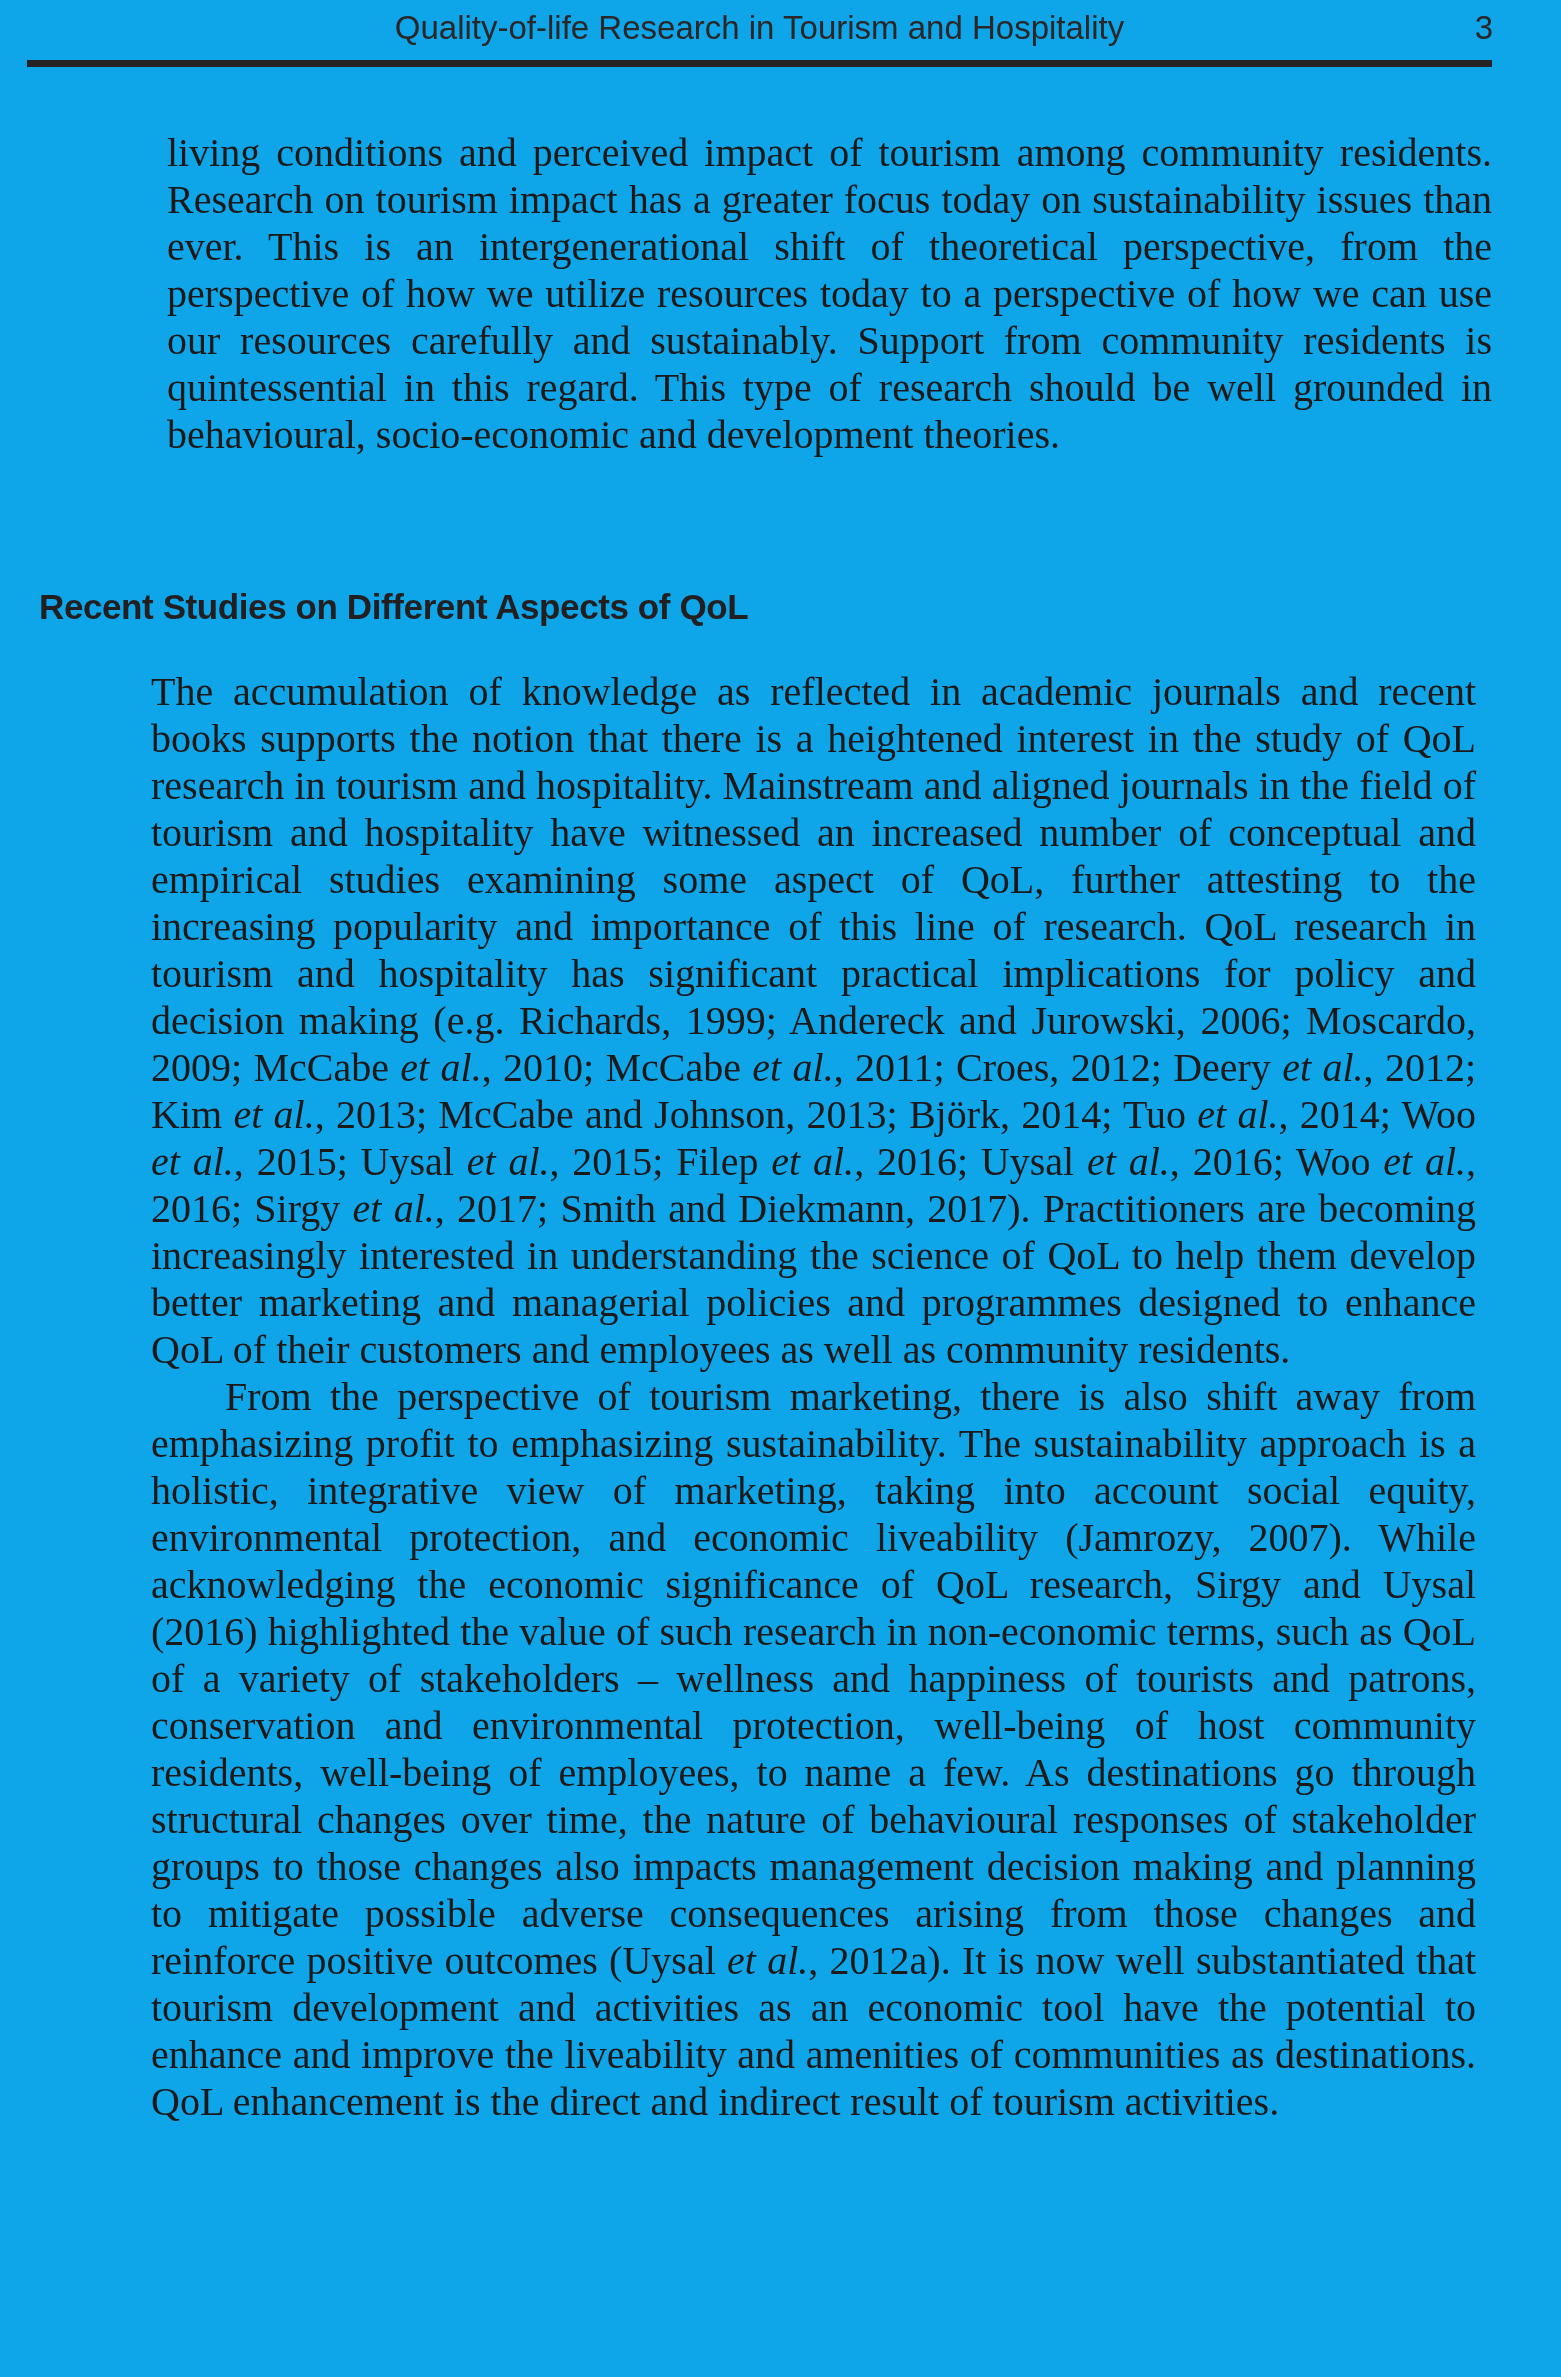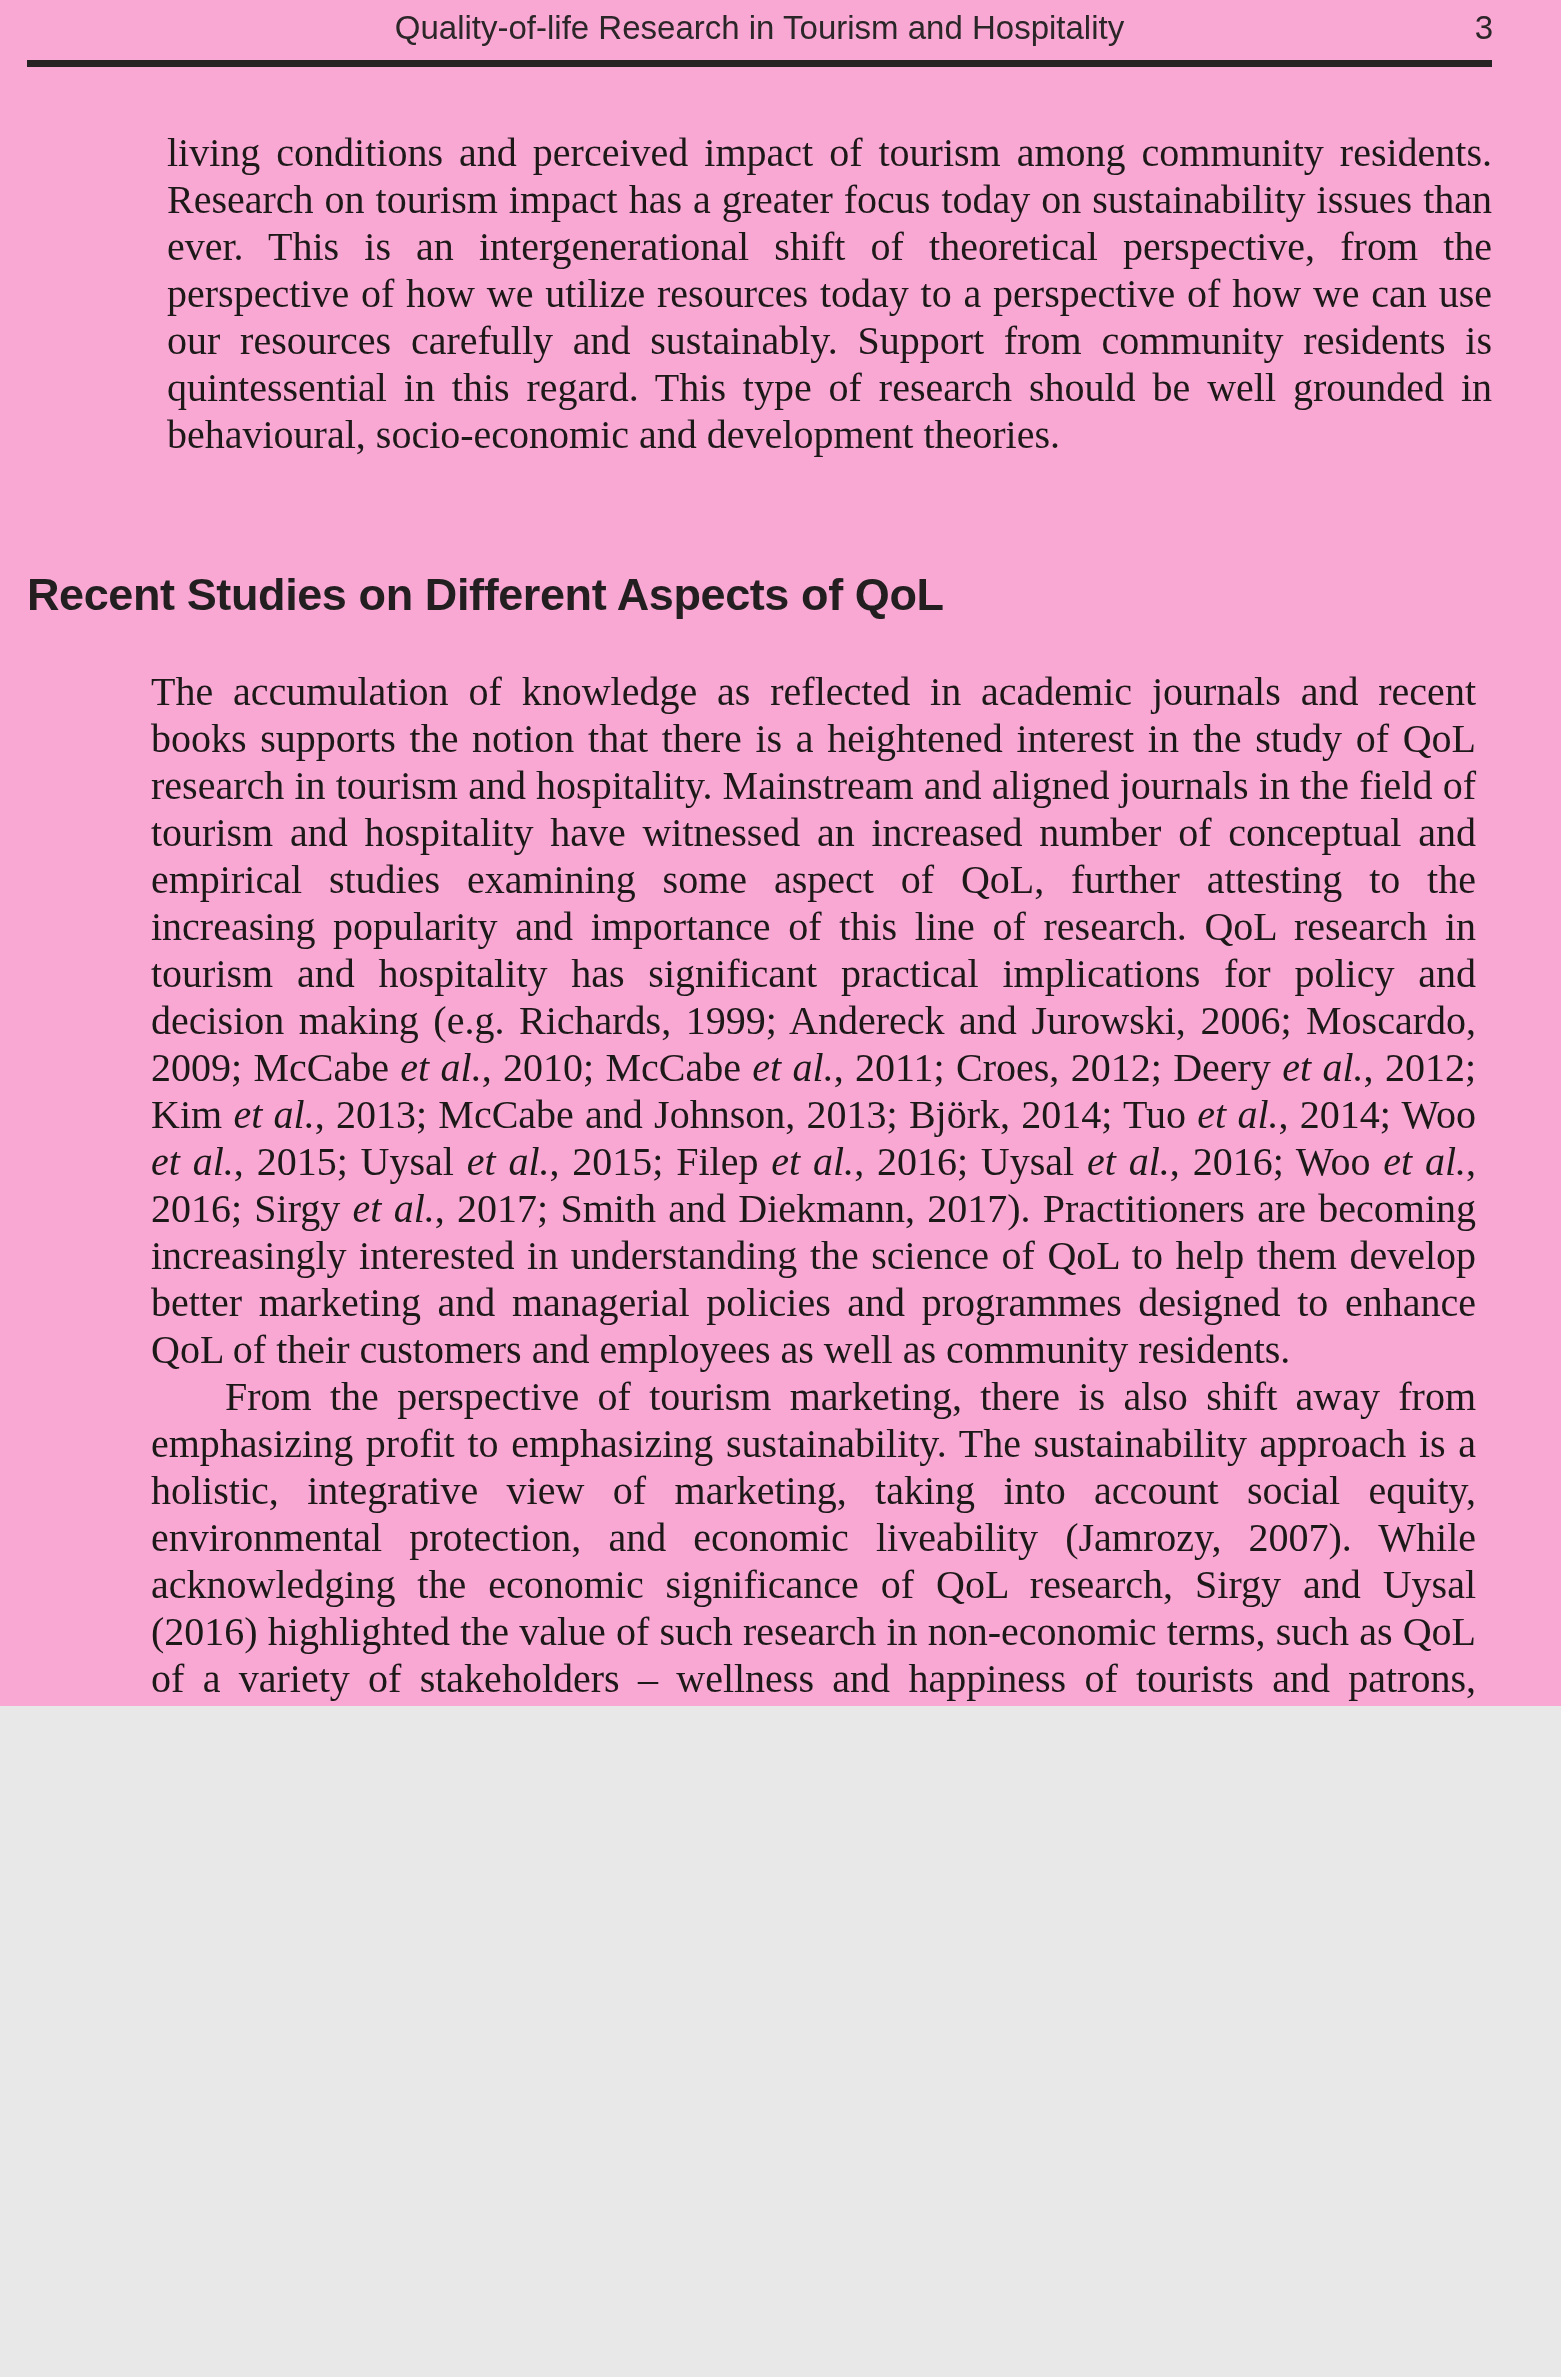--- a/index.html
+++ b/index.html
@@ -1,20 +1,20 @@
 <!DOCTYPE html>
 <html style="font-size:13px"><head>
 <meta charset="utf-8">
 <style>
   html, body { margin: 0; padding: 0; background: #e8e8e8; }
   .page {
     position: relative;
     width: 1562px;
-    height: 1706px;
-    background: #f9a8d4;
+    height: 2377px;
+    background: #0ea5e9;
     font-family: "Liberation Serif", serif;
     overflow: hidden;
   }
   
   .running-title {
     position: absolute;
     top: 8.2px;
     left: 27px;
     width: 1465px;
     text-align: center;
@@ -50,24 +50,24 @@
   .para-1 {
     position: absolute;
     left: 167px;
     top: 129px;
     width: 1325px;
   }
   .section-heading {
     position: absolute;
     left: 27px;
     top: 571px;
-    margin: 0;
+    margin: 12px;
     font-family: "Liberation Sans", sans-serif;
     font-weight: 700;
-    font-size: 45px;
+    font-size: 35px;
     line-height: 48px;
     letter-spacing: -0.4px;
     color: #231f20;
     white-space: nowrap;
   }
   .para-block-2 {
     position: absolute;
     left: 151px;
     top: 668px;
     width: 1325px;

